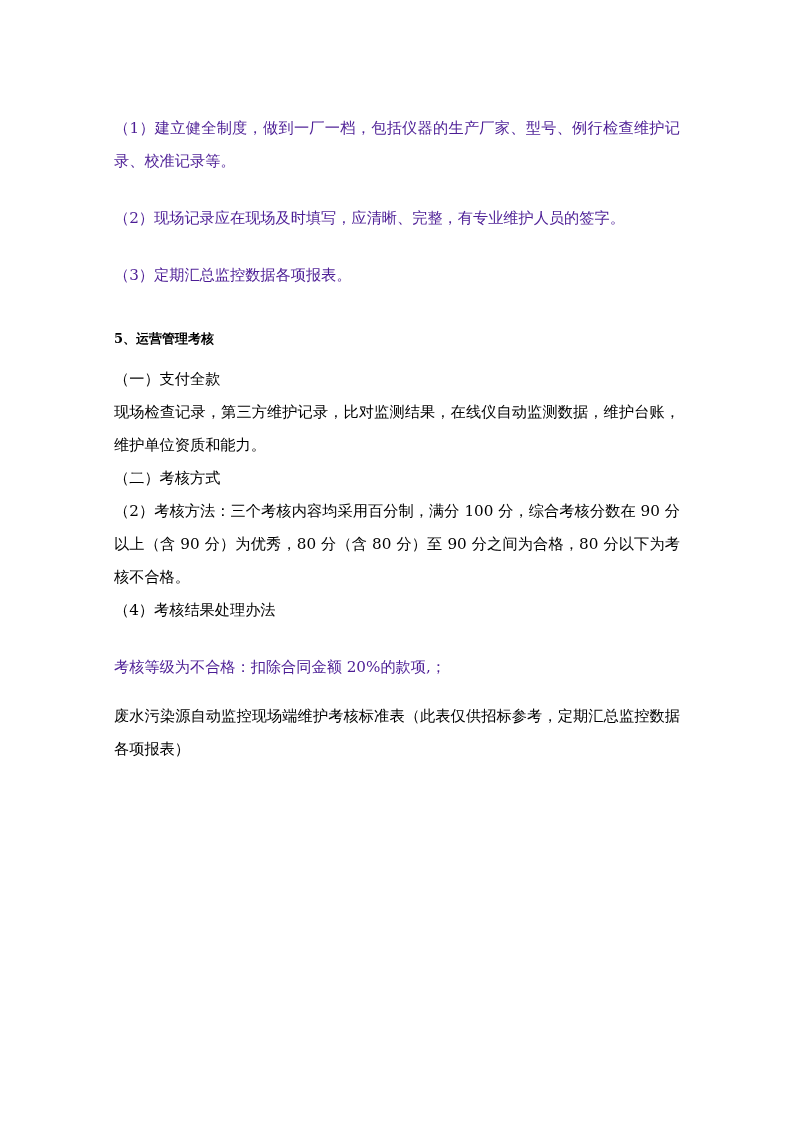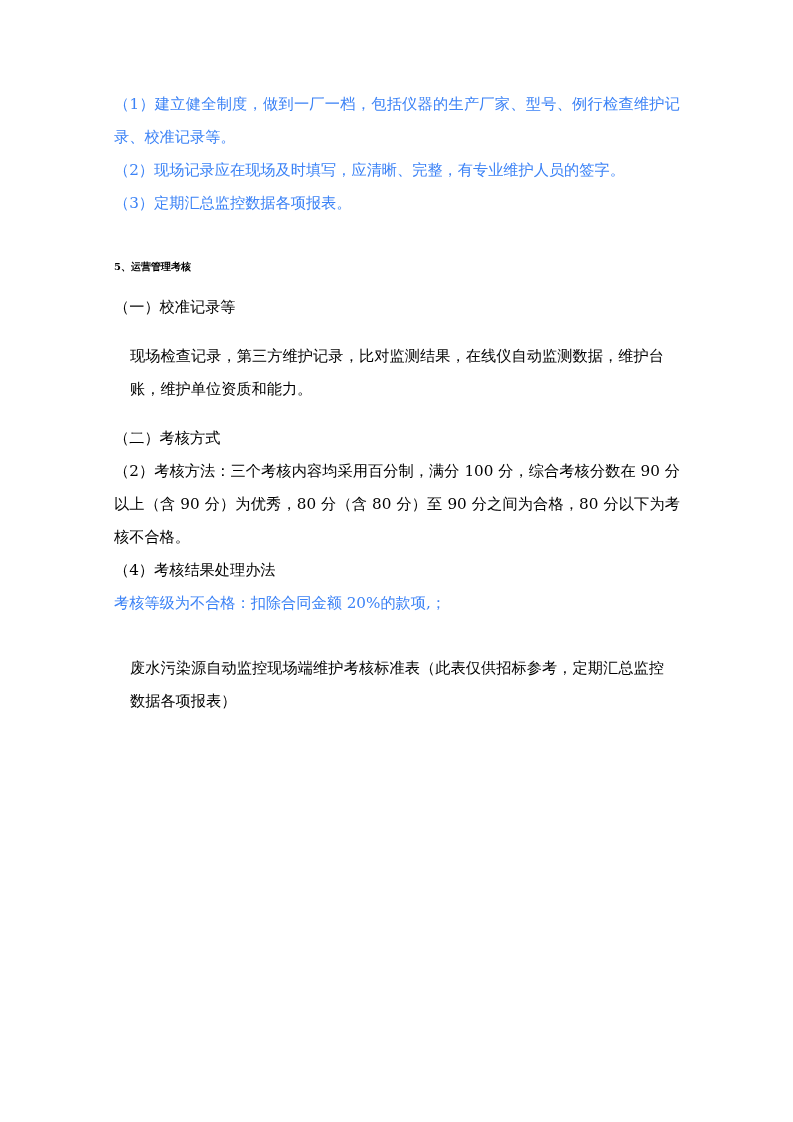--- a/index.html
+++ b/index.html
@@ -30,42 +30,43 @@
   }
   p {
     margin: 0;
     padding: 0;
     font-size: 15.2px;
     line-height: 33px;
     text-align: justify;
     text-justify: inter-ideograph;
   }
   .red {
-    color: #3b82f6;
+    color: #4c1d95;
+    margin-top: 24px;
   }
   .indent-2em {
     text-indent: 2em;
   }
   .heading {
-    font-size: 10px;
+    font-size: 13px;
     font-weight: bold;
     line-height: 33px;
     margin: 0;
   }
   .gap-lg {
     height: 30px;
   }
   .gap-md {
     height: 16px;
   }
   .gap-sm {
     height: 8px;
   }
   .blk {
-    margin: 16px;
+    margin: 0;
   }
   .list-item {
     text-indent: 0;
   }
 </style>
 </head>
 <body>
 
 <div class="page">
   <div class="content">
@@ -74,21 +75,21 @@
     <p class="red list-item">（2）现场记录应在现场及时填写，应清晰、完整，有专业维护人员的签字。</p>
     <p class="red list-item">（3）定期汇总监控数据各项报表。</p>
 
     <div class="gap-lg"></div>
 
     <p class="heading">5、运营管理考核</p>
 
     <div class="gap-sm"></div>
 
 
-    <p class="list-item">（一）校准记录等</p>
+    <p class="list-item">（一）支付全款</p>
     <p class="blk">现场检查记录，第三方维护记录，比对监测结果，在线仪自动监测数据，维护台账，维护单位资质和能力。</p>
 
     <p class="list-item">（二）考核方式</p>
     <p class="list-item">（2）考核方法：三个考核内容均采用百分制，满分 100 分，综合考核分数在 90 分以上（含 90 分）为优秀，80 分（含 80 分）至 90 分之间为合格，80 分以下为考核不合格。</p>
     <p class="list-item">（4）考核结果处理办法</p>
 
     <p class="red">考核等级为不合格：扣除合同金额 20%的款项,；</p>
 
     <div class="gap-md"></div>
 

